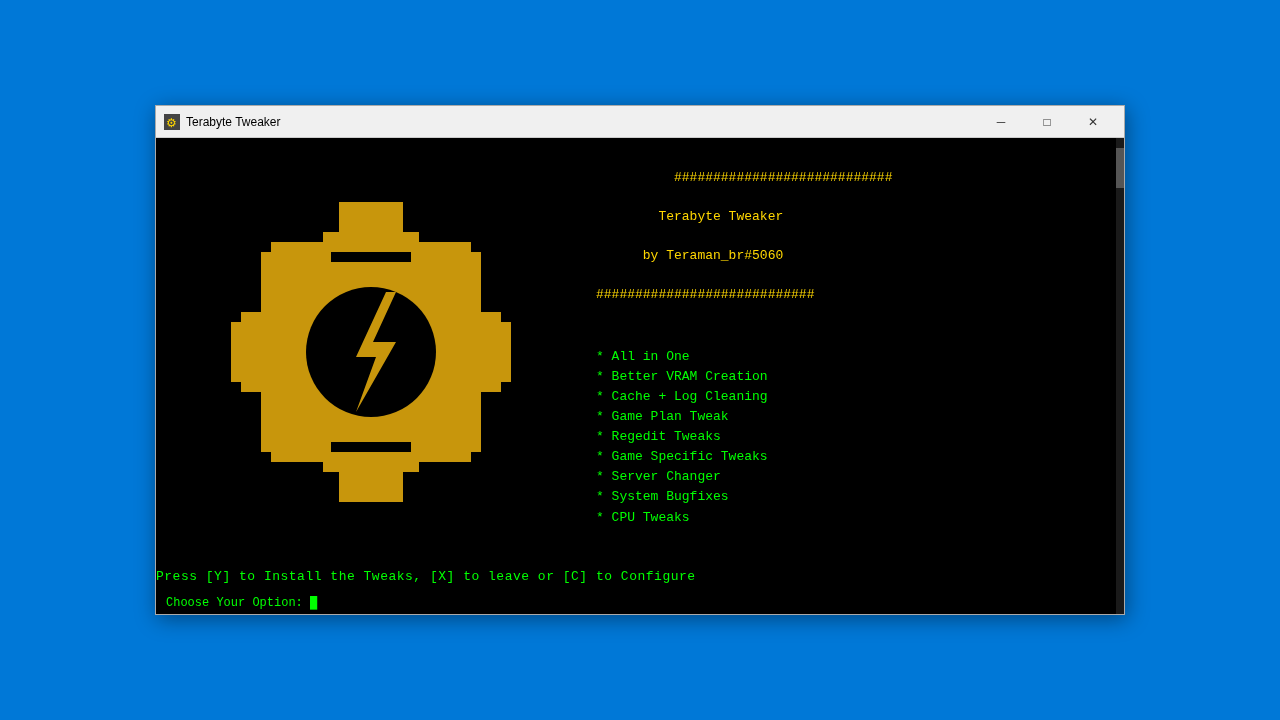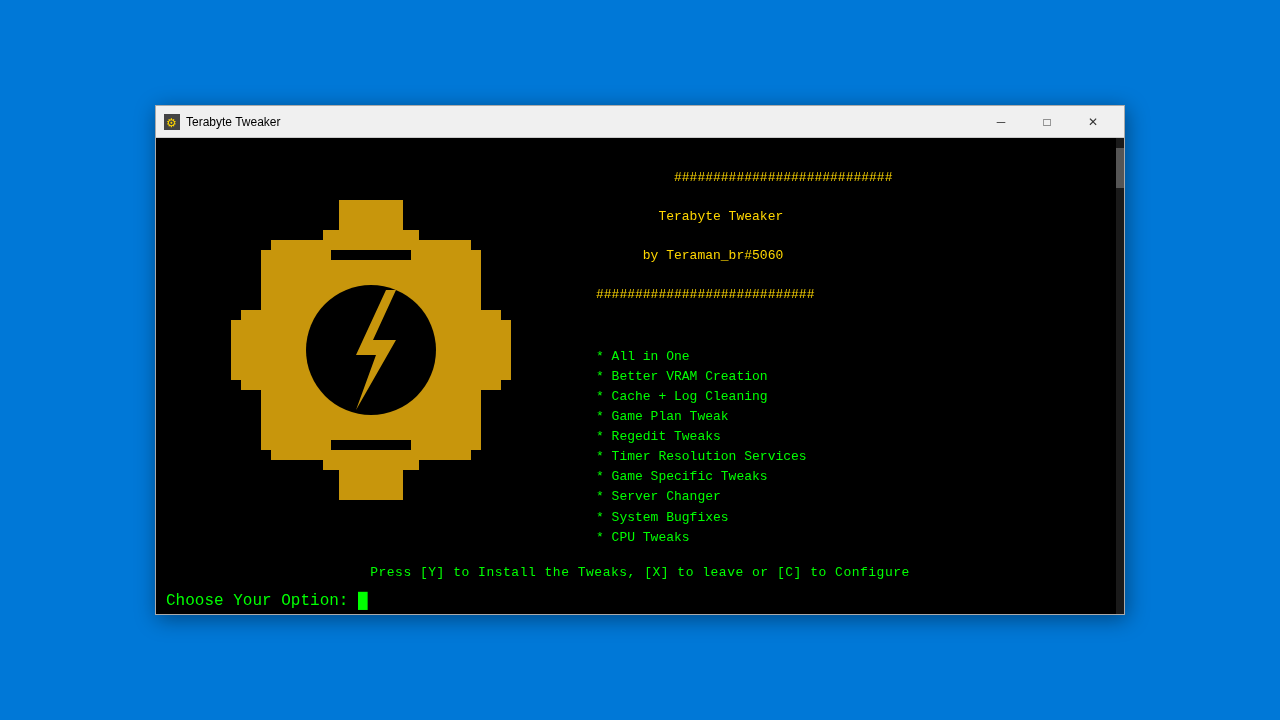--- a/index.html
+++ b/index.html
@@ -113,36 +113,36 @@
       margin-top: 15px;
     }
 
     .menu-item-line {
       white-space: nowrap;
     }
 
     .bottom-bar {
       background: #000;
       padding: 4px 0 8px 0;
-      text-align: center;
+      text-align: left;
       font-family: 'Courier New', monospace;
       font-size: 13px;
       border-top: none;
     }
 
     .prompt-text {
       color: #00FF00;
       letter-spacing: 0.5px;
     }
 
     .input-line {
       background: #000;
       padding: 4px 10px;
       font-family: 'Courier New', monospace;
-      font-size: 16px;
+      font-size: 12px;
       color: #00FF00;
     }
 
     
     .scrollbar-track {
       position: absolute;
       right: 0;
       top: 0;
       width: 8px;
       height: 100%;
@@ -232,21 +232,20 @@
           <br><span>        Terabyte Tweaker</span>
           <br><span>      by Teraman_br#5060</span>
           <br><span>############################</span>
         </div>
         <div class="menu-items" id="menu-items-container">
         <div class="menu-item-line">* All in One</div>
             <div class="menu-item-line">* Better VRAM Creation</div>
             <div class="menu-item-line">* Cache + Log Cleaning</div>
             <div class="menu-item-line">* Game Plan Tweak</div>
             <div class="menu-item-line">* Regedit Tweaks</div>
-            <div class="menu-item-line">* Timer Resolution Services</div>
             <div class="menu-item-line">* Game Specific Tweaks</div>
             <div class="menu-item-line">* Server Changer</div>
             <div class="menu-item-line">* System Bugfixes</div>
             <div class="menu-item-line">* CPU Tweaks</div>
           </div>
       </div>
 
       <div class="scrollbar-track">
         <div class="scrollbar-thumb"></div>
       </div>

